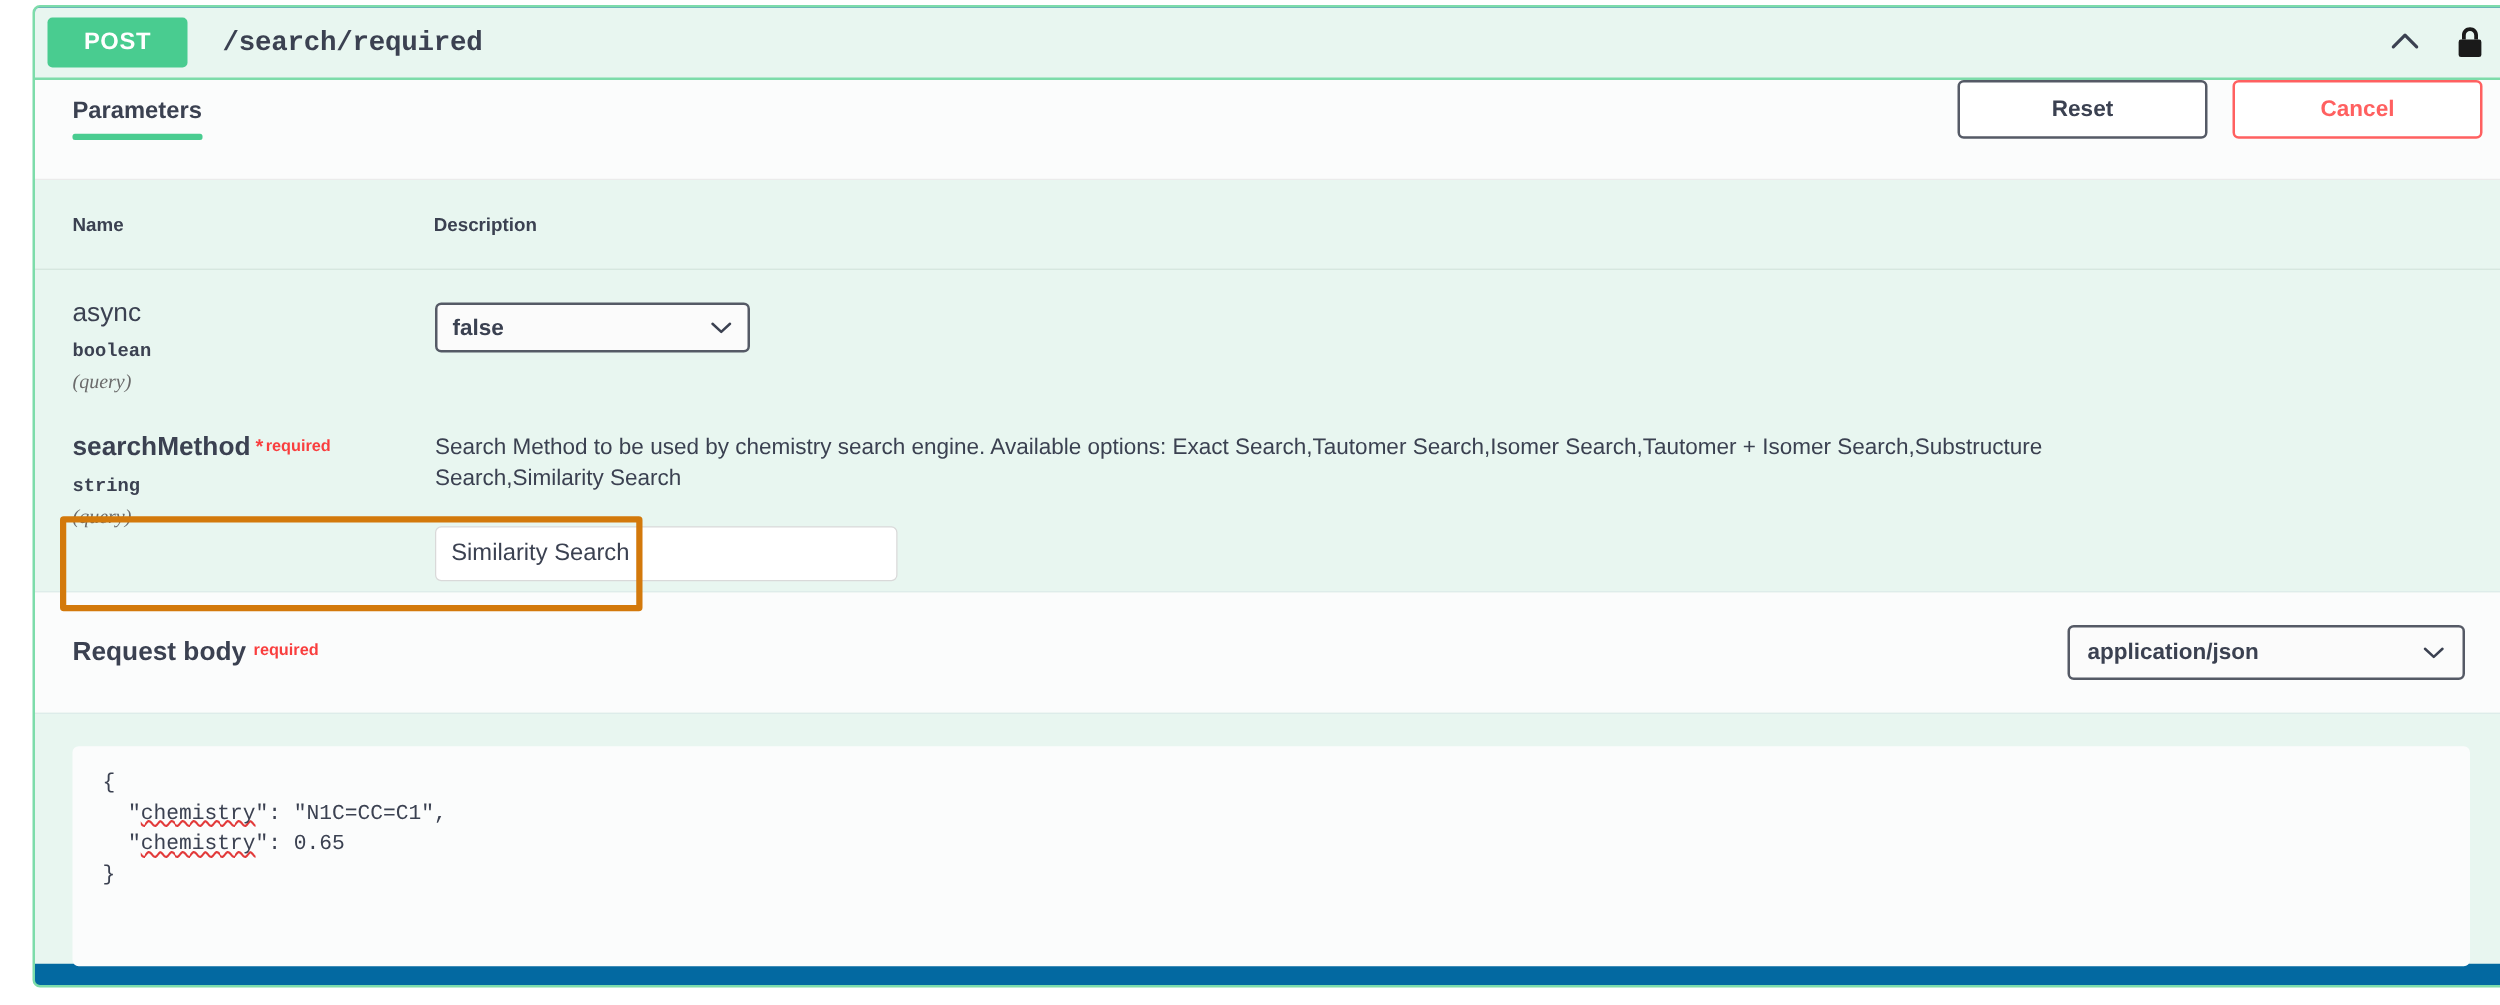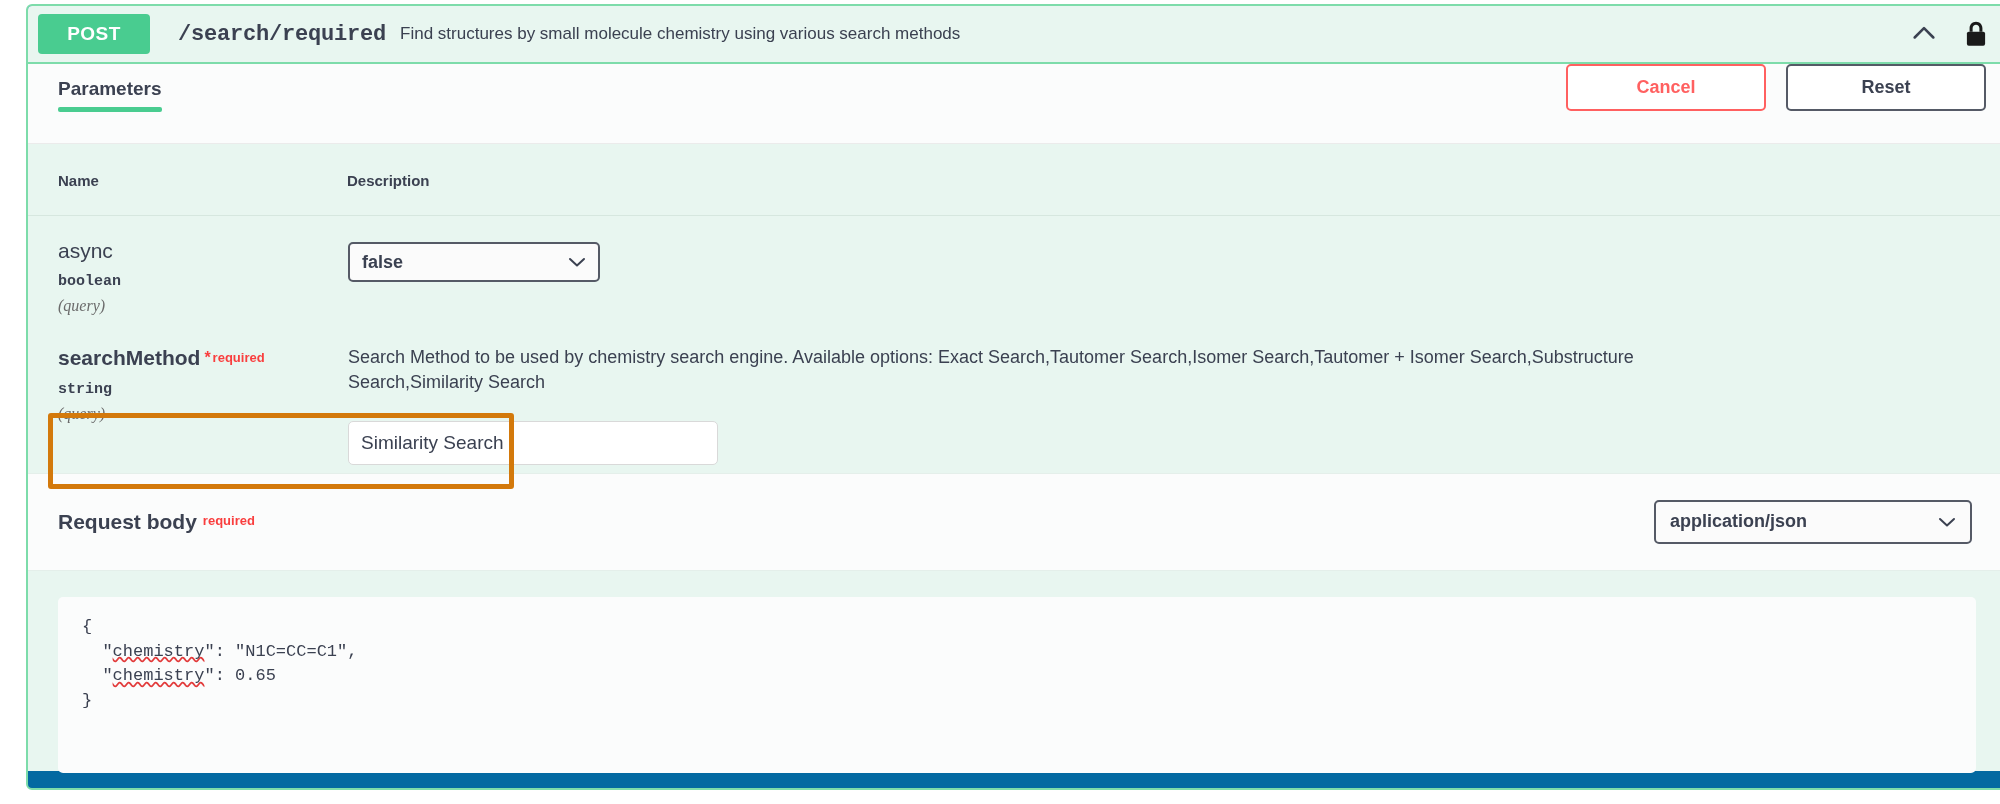--- a/index.html
+++ b/index.html
@@ -342,41 +342,40 @@
   }
 </style>
 </head>
 <body>
 
 <div class="opblock">
 
   <div class="opblock-summary">
     <span class="http-method">POST</span>
     <span class="op-path">/search/required</span>
-    <span class="op-desc">Find structures by small molecule chemistry using various search methods</span>
     <span class="summary-right">
       <span>
         <svg class="chevron-up" viewBox="0 0 24 24" fill="none" stroke="#3b4151" stroke-width="2.2" stroke-linecap="round" stroke-linejoin="round">
           <polyline points="4,15 12,7 20,15"></polyline>
         </svg>
       </span>
       <span>
         <svg class="lock-icon" viewBox="0 0 20 24" fill="#1a1a1a">
           <path d="M10 1.5c-3.1 0-5.5 2.4-5.5 5.5v3h2.6v-3c0-1.6 1.3-2.9 2.9-2.9s2.9 1.3 2.9 2.9v3h2.6v-3c0-3.1-2.4-5.5-5.5-5.5z"></path>
           <rect x="2.2" y="10" width="15.6" height="12" rx="1.6"></rect>
         </svg>
       </span>
     </span>
   </div>
 
   <div class="tabs-bar">
     <div class="tab-item active">Parameters</div>
     <div class="tabs-actions">
+      <div class="btn btn-reset">Reset</div>
       <div class="btn btn-cancel">Cancel</div>
-      <div class="btn btn-reset">Reset</div>
     </div>
   </div>
 
   <div class="params-area">
     <table class="params-table">
       <thead>
         <tr>
           <th class="col-name">Name</th>
           <th>Description</th>
         </tr>

